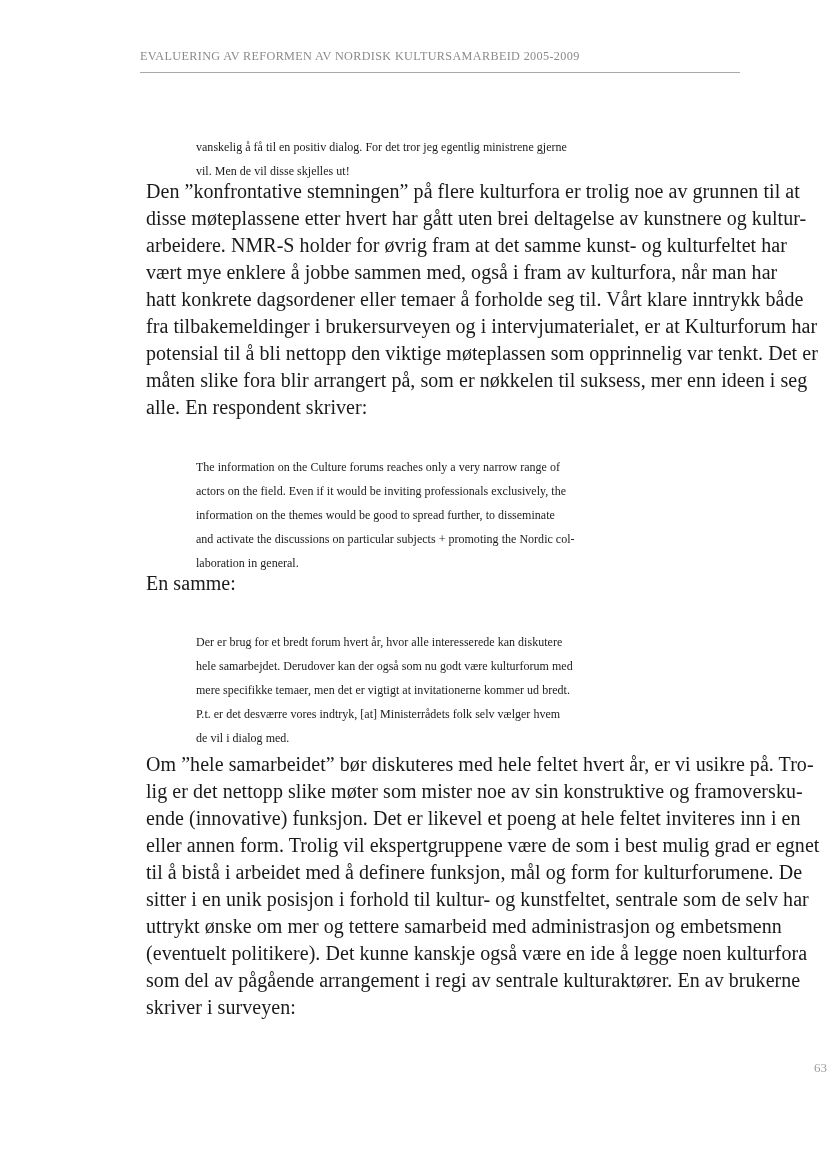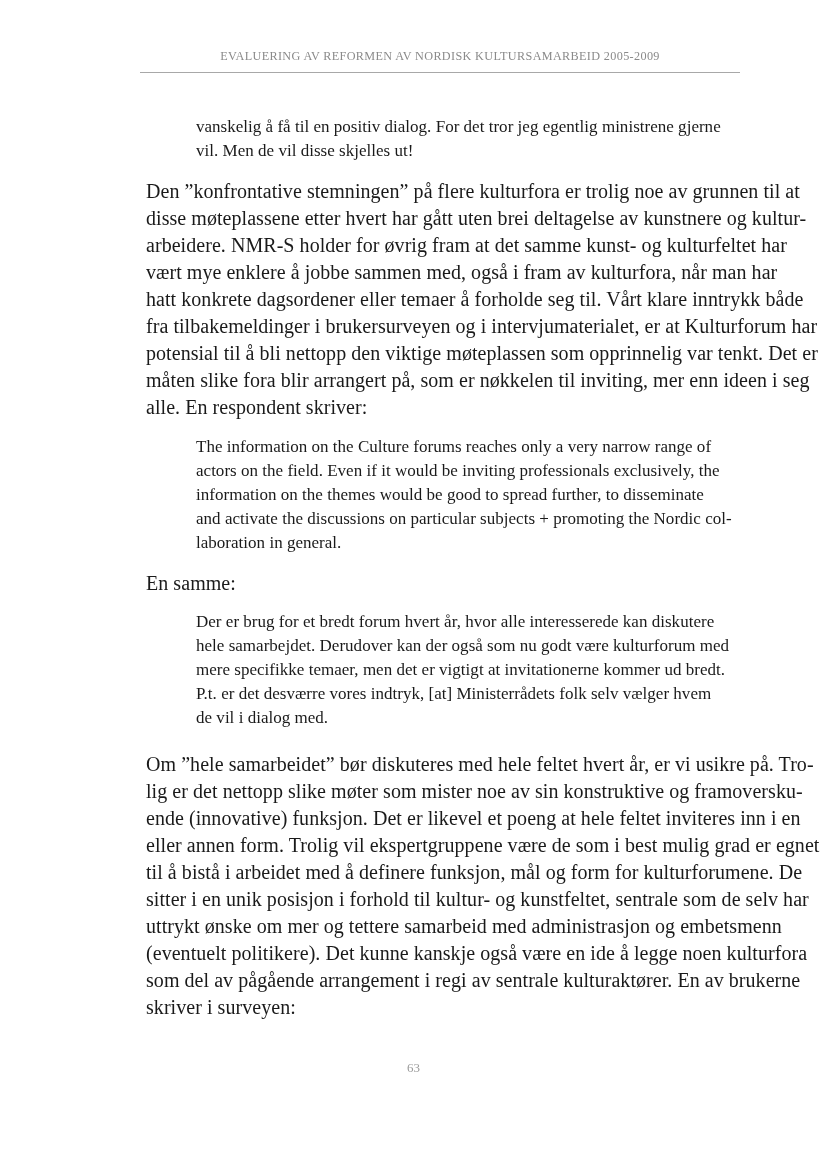--- a/index.html
+++ b/index.html
@@ -13,21 +13,20 @@
       position: relative;
       overflow: hidden;
       font-family: "Liberation Serif", "DejaVu Serif", serif;
       color: #1a1a1a;
     }
     .running-header {
       position: absolute;
       left: 140px;
       top: 49px;
       width: 600px;
-      text-align: center;
       font-size: 12.2px;
       letter-spacing: 0.35px;
       color: #8a8a8a;
       white-space: nowrap;
     }
     .header-rule {
       position: absolute;
       left: 140px;
       top: 72px;
       width: 600px;
@@ -38,29 +37,30 @@
       position: absolute;
       white-space: nowrap;
     }
     .body-line {
       left: 146px;
       font-size: 20px;
       letter-spacing: 0.05px;
     }
     .quote-line {
       left: 196px;
-      font-size: 17px;
+      font-size: 12px;
       letter-spacing: 0.02px;
+      margin-top: 23px;
     }
     .page-number {
       position: absolute;
       left: 0;
       width: 827px;
       top: 1060px;
-      text-align: center;
+      text-align: right;
       font-size: 13px;
       color: #9a9a9a;
     }
   </style>
 </head>
 <body>
 
 <div class="running-header">EVALUERING AV REFORMEN AV NORDISK KULTURSAMARBEID 2005-2009</div>
 <div class="header-rule"></div>
 
@@ -70,21 +70,21 @@
 </div>
 
 <div>
   <div class="line body-line" style="top:180px">Den ”konfrontative stemningen” på flere kulturfora er trolig noe av grunnen til at</div>
   <div class="line body-line" style="top:207px">disse møteplassene etter hvert har gått uten brei deltagelse av kunstnere og kultur-</div>
   <div class="line body-line" style="top:234px">arbeidere. NMR-S holder for øvrig fram at det samme kunst- og kulturfeltet har</div>
   <div class="line body-line" style="top:261px">vært mye enklere å jobbe sammen med, også i fram av kulturfora, når man har</div>
   <div class="line body-line" style="top:288px">hatt konkrete dagsordener eller temaer å forholde seg til. Vårt klare inntrykk både</div>
   <div class="line body-line" style="top:315px">fra tilbakemeldinger i brukersurveyen og i intervjumaterialet, er at Kulturforum har</div>
   <div class="line body-line" style="top:342px">potensial til å bli nettopp den viktige møteplassen som opprinnelig var tenkt. Det er</div>
-  <div class="line body-line" style="top:369px">måten slike fora blir arrangert på, som er nøkkelen til inviting, mer enn ideen i seg</div>
+  <div class="line body-line" style="top:369px">måten slike fora blir arrangert på, som er nøkkelen til suksess, mer enn ideen i seg</div>
   <div class="line body-line" style="top:396px">alle. En respondent skriver:</div>
 </div>
 
 <div>
   <div class="line quote-line" style="top:437px">The information on the Culture forums reaches only a very narrow range of</div>
   <div class="line quote-line" style="top:461px">actors on the field. Even if it would be inviting professionals exclusively, the</div>
   <div class="line quote-line" style="top:485px">information on the themes would be good to spread further, to disseminate</div>
   <div class="line quote-line" style="top:509px">and activate the discussions on particular subjects + promoting the Nordic col-</div>
   <div class="line quote-line" style="top:533px">laboration in general.</div>
 </div>

